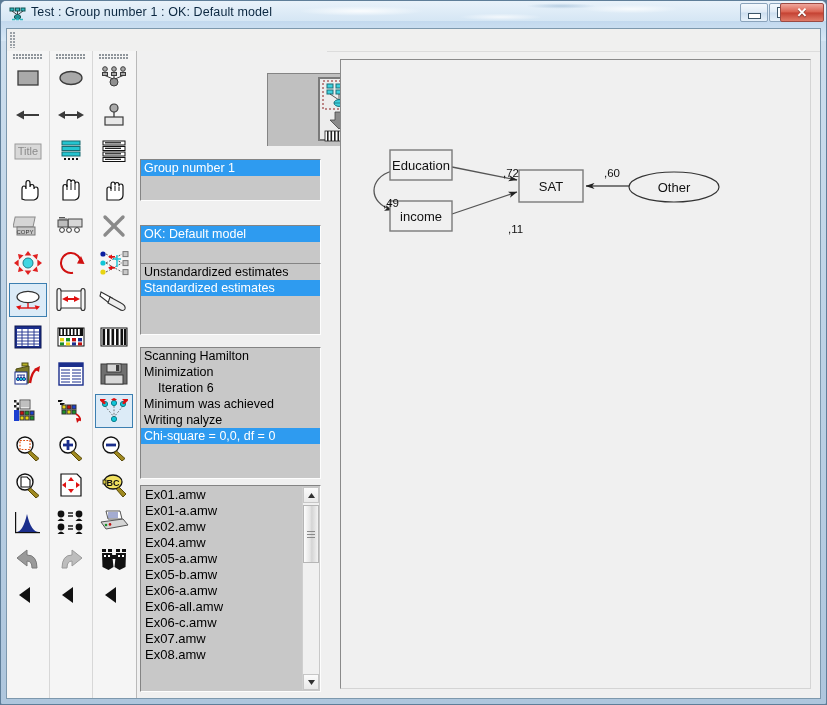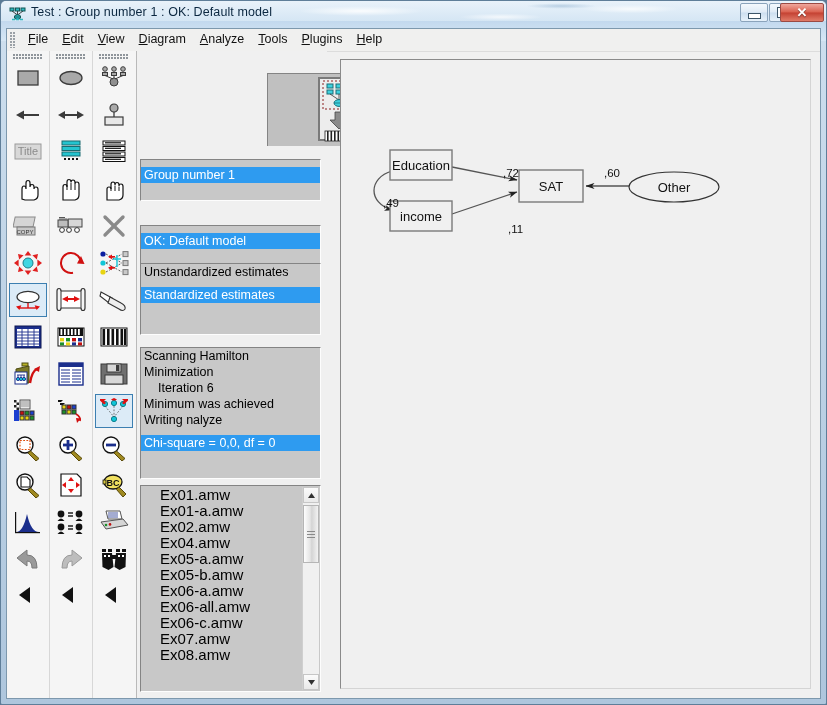--- a/index.html
+++ b/index.html
@@ -107,21 +107,21 @@
   .panel{
     position:absolute;left:3px;width:181px;
     background:#c8c8c8;box-sizing:border-box;
     border-top:1px solid #848484;border-left:1px solid #848484;
     border-right:1px solid #fdfdfd;border-bottom:1px solid #fdfdfd;
   }
   .panel .row{
     font-size:12.5px;color:#000;height:16px;line-height:16px;
     padding-left:3px;white-space:nowrap;overflow:hidden;
   }
-  .panel .row.hl{background:#2e9bf0;color:#fff;margin-top:7px;}
+  .panel .row.hl{background:#2e9bf0;color:#fff;}
   .panel .row.indent{padding-left:17px;}
 
   
   #pnl-modes{
     position:absolute;left:130px;top:22px;width:190px;height:72px;
     background:#c0c0c0;
     border-top:1px solid #848484;border-left:1px solid #848484;
   }
   .modebtn{
     position:absolute;top:3px;width:38px;height:64px;box-sizing:border-box;
@@ -132,21 +132,21 @@
   
   #pnl-files{
     position:absolute;left:3px;width:181px;
     background:#c8c8c8;box-sizing:border-box;
     border-top:1px solid #848484;border-left:1px solid #848484;
     border-right:1px solid #fdfdfd;border-bottom:1px solid #fdfdfd;
     overflow:hidden;
   }
   #filelist{position:absolute;left:1px;top:1px;right:18px;bottom:1px;overflow:hidden;}
   #filelist .frow{
-    font-size:15px;color:#000;height:16px;line-height:16px;padding-left:18px;white-space:nowrap;
+    font-size:13px;color:#000;height:16px;line-height:16px;padding-left:3px;white-space:nowrap;
   }
   
   #fscroll{
     position:absolute;right:1px;top:1px;width:16px;bottom:1px;
     background:#f0f0f0;border-left:1px solid #cfcfcf;
   }
   .sbtn{
     position:absolute;left:0;width:16px;height:16px;
     background:linear-gradient(180deg,#fbfbfb,#e9e9e9);
     border:1px solid #c6c6c6;box-sizing:border-box;
@@ -213,30 +213,20 @@
     </div>
     <div class="winbtn" id="btn-close">
       <div class="glyph">✕</div>
     </div>
   </div>
 
   <div id="client">
 
     <div id="menubar">
       <div id="menu-grip"></div>
-      <ul id="menu-items">
-          <li><u>F</u>ile</li>
-          <li><u>E</u>dit</li>
-          <li><u>V</u>iew</li>
-          <li><u>D</u>iagram</li>
-          <li><u>A</u>nalyze</li>
-          <li><u>T</u>ools</li>
-          <li><u>P</u>lugins</li>
-          <li><u>H</u>elp</li>
-        </ul>
     </div>
 
     <div id="palette">
       <div class="tcol" id="tcol0">
         <div class="tgrip"></div>
       </div>
       <div class="tcol" id="tcol1">
         <div class="tgrip"></div>
       </div>
       <div class="tcol" id="tcol2">

